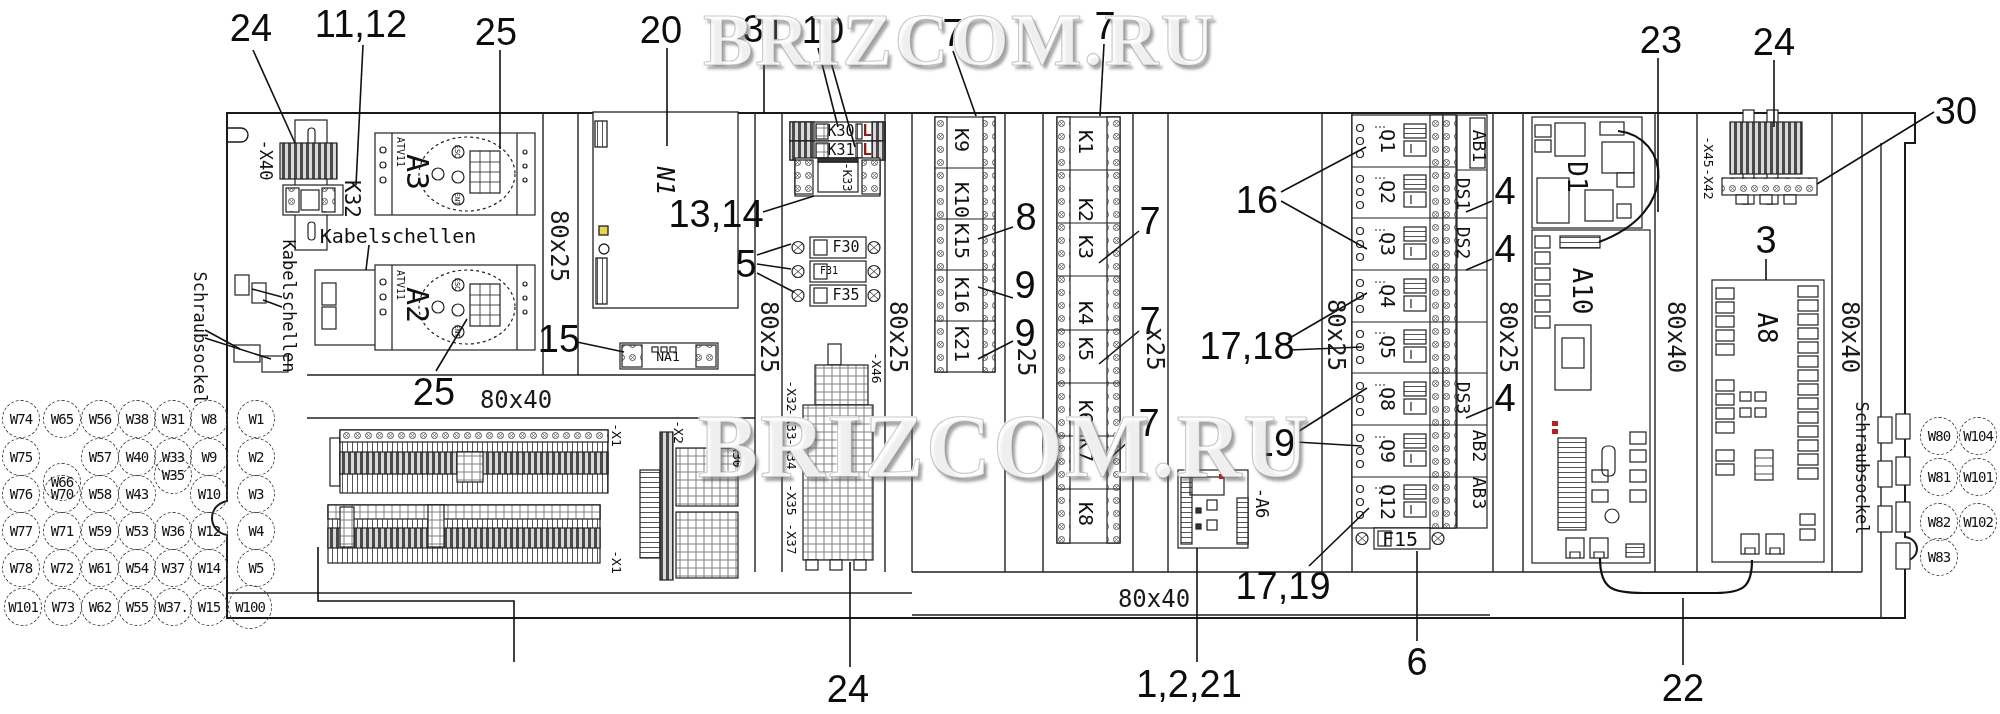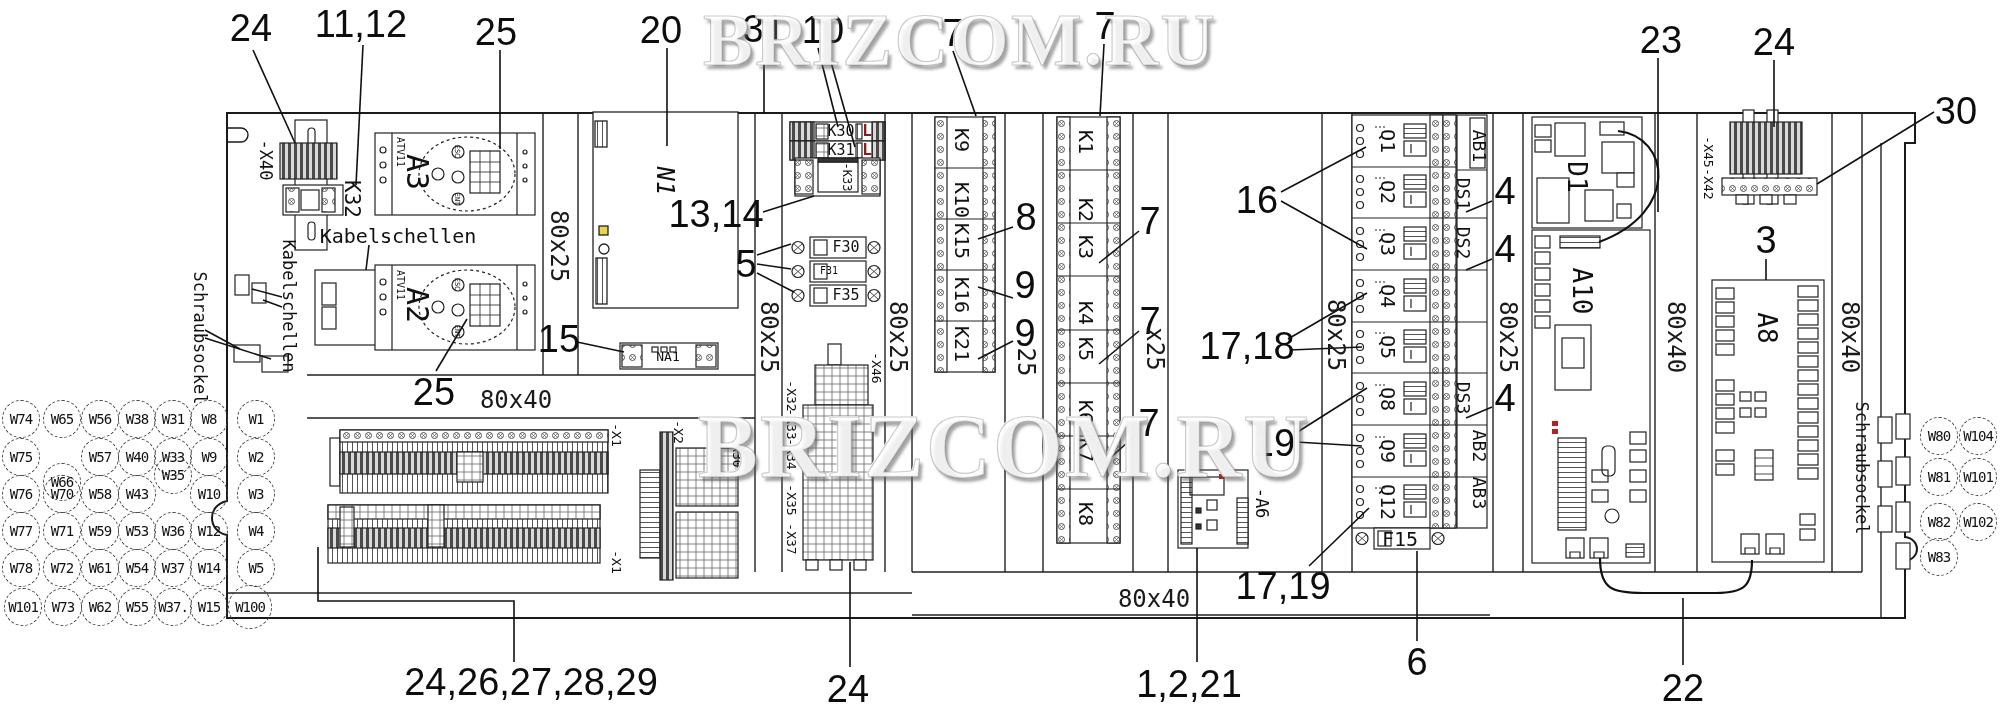--- a/index.html
+++ b/index.html
@@ -455,21 +455,20 @@
       <div class="callout" style="left: 1247px; top: 346px; transform: translate(-50%, -50%);">17,18</div>
       <div class="callout" style="left: 1274px; top: 443px; transform: translate(-50%, -50%);">19</div>
       <div class="callout" style="left: 1505px; top: 191px; transform: translate(-50%, -50%);">4</div>
       <div class="callout" style="left: 1505px; top: 249px; transform: translate(-50%, -50%);">4</div>
       <div class="callout" style="left: 1505px; top: 398px; transform: translate(-50%, -50%);">4</div>
       <div class="callout" style="left: 1766px; top: 240px; transform: translate(-50%, -50%);">3</div>
       <div class="callout" style="left: 1283px; top: 586px; transform: translate(-50%, -50%);">17,19</div>
       <div class="callout" style="left: 1417px; top: 662px; transform: translate(-50%, -50%);">6</div>
       <div class="callout" style="left: 1189px; top: 684px; transform: translate(-50%, -50%);">1,2,21</div>
       <div class="callout" style="left: 848px; top: 689px; transform: translate(-50%, -50%);">24</div>
-      <div class="callout" style="left: 531px; top: 682px; transform: translate(-50%, -50%);">24,26,27,28,29</div>
       <div class="callout" style="left: 1683px; top: 688px; transform: translate(-50%, -50%);">22</div>
       <div class="callout" style="left: 434px; top: 392px; transform: translate(-50%, -50%);">25</div>
   <div class="duct-label" style="left: 559px; top: 246px; transform: translate(-50%, -50%) rotate(90deg);">80x25</div>
       <div class="duct-label" style="left: 769px; top: 337px; transform: translate(-50%, -50%) rotate(90deg);">80x25</div>
       <div class="duct-label" style="left: 898px; top: 337px; transform: translate(-50%, -50%) rotate(90deg);">80x25</div>
       <div class="duct-label" style="left: 1336px; top: 335px; transform: translate(-50%, -50%) rotate(90deg);">80x25</div>
       <div class="duct-label" style="left: 1508px; top: 337px; transform: translate(-50%, -50%) rotate(90deg);">80x25</div>
       <div class="duct-label" style="left: 1155px; top: 349px; transform: translate(-50%, -50%) rotate(90deg);">x25</div>
       <div class="duct-label" style="left: 1026px; top: 362px; transform: translate(-50%, -50%) rotate(90deg);">25</div>
       <div class="duct-label" style="left: 1676px; top: 337px; transform: translate(-50%, -50%) rotate(90deg);">80x40</div>

